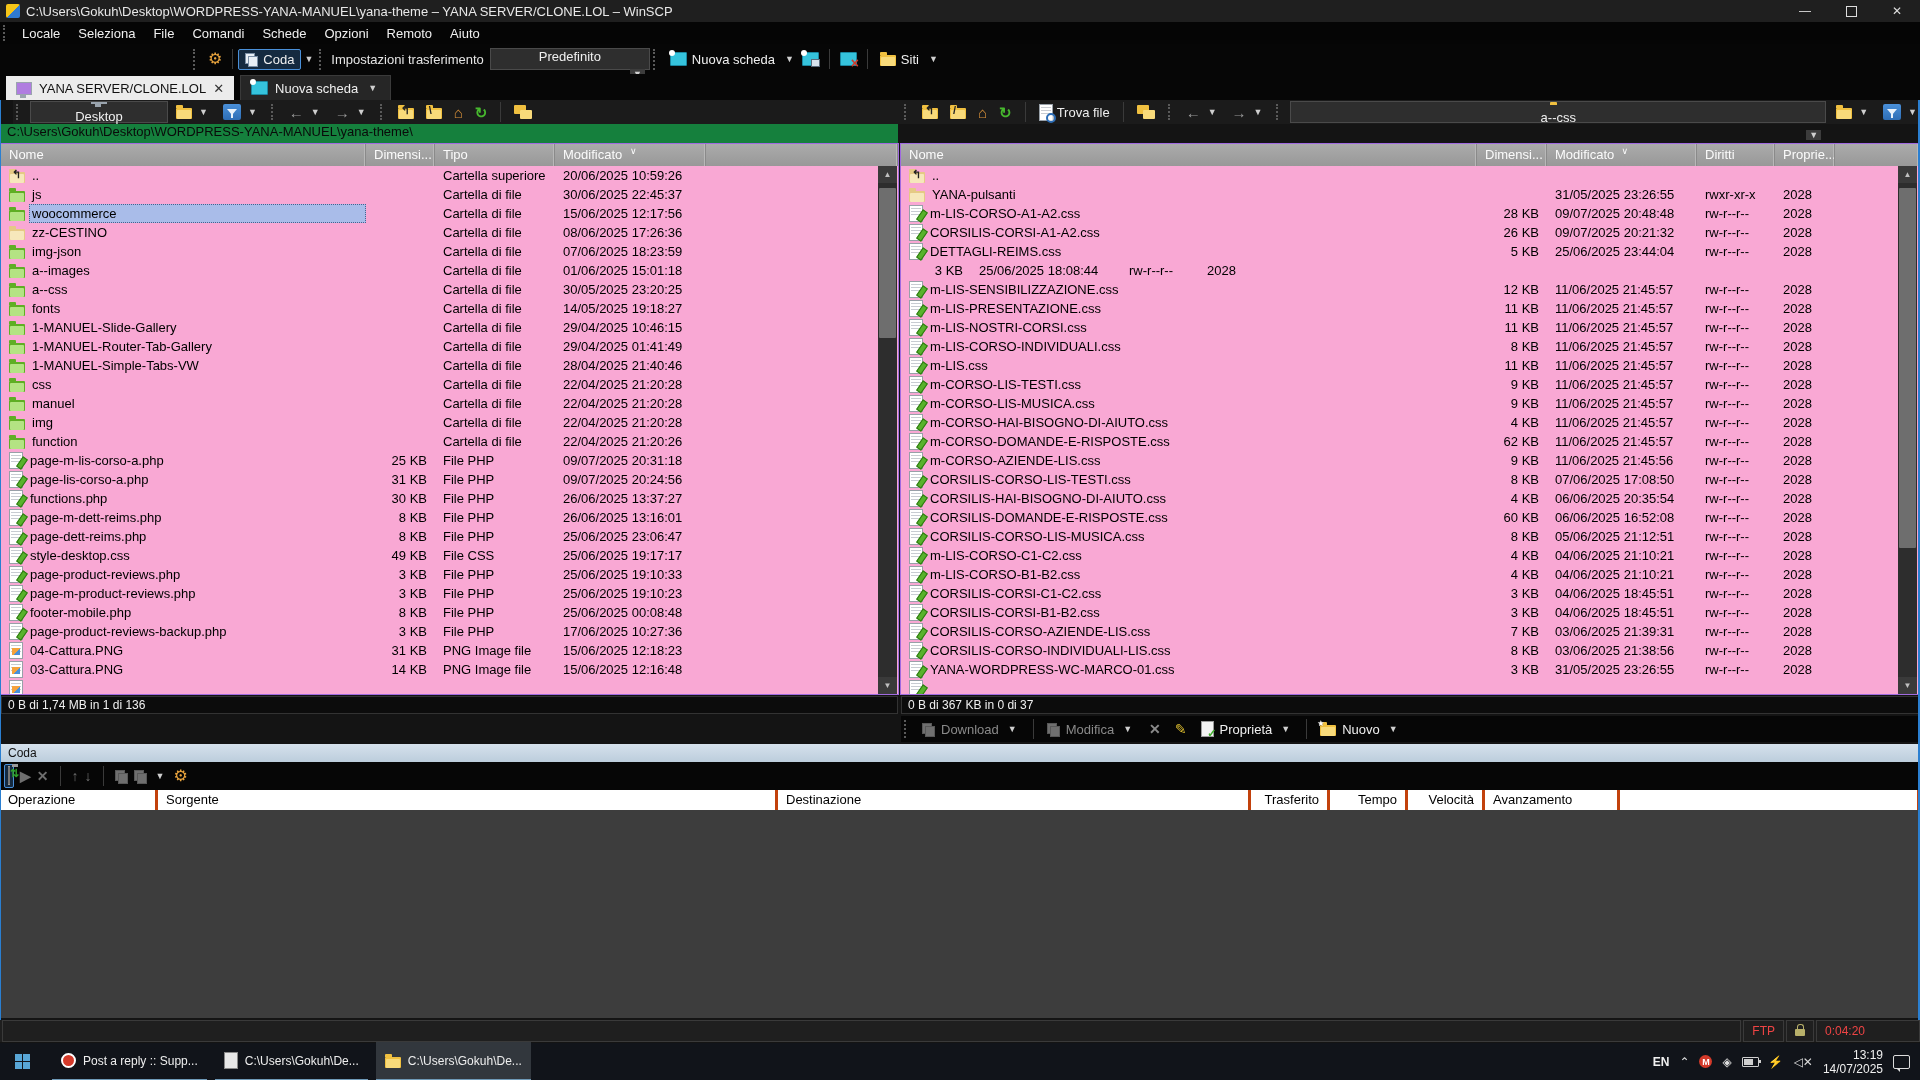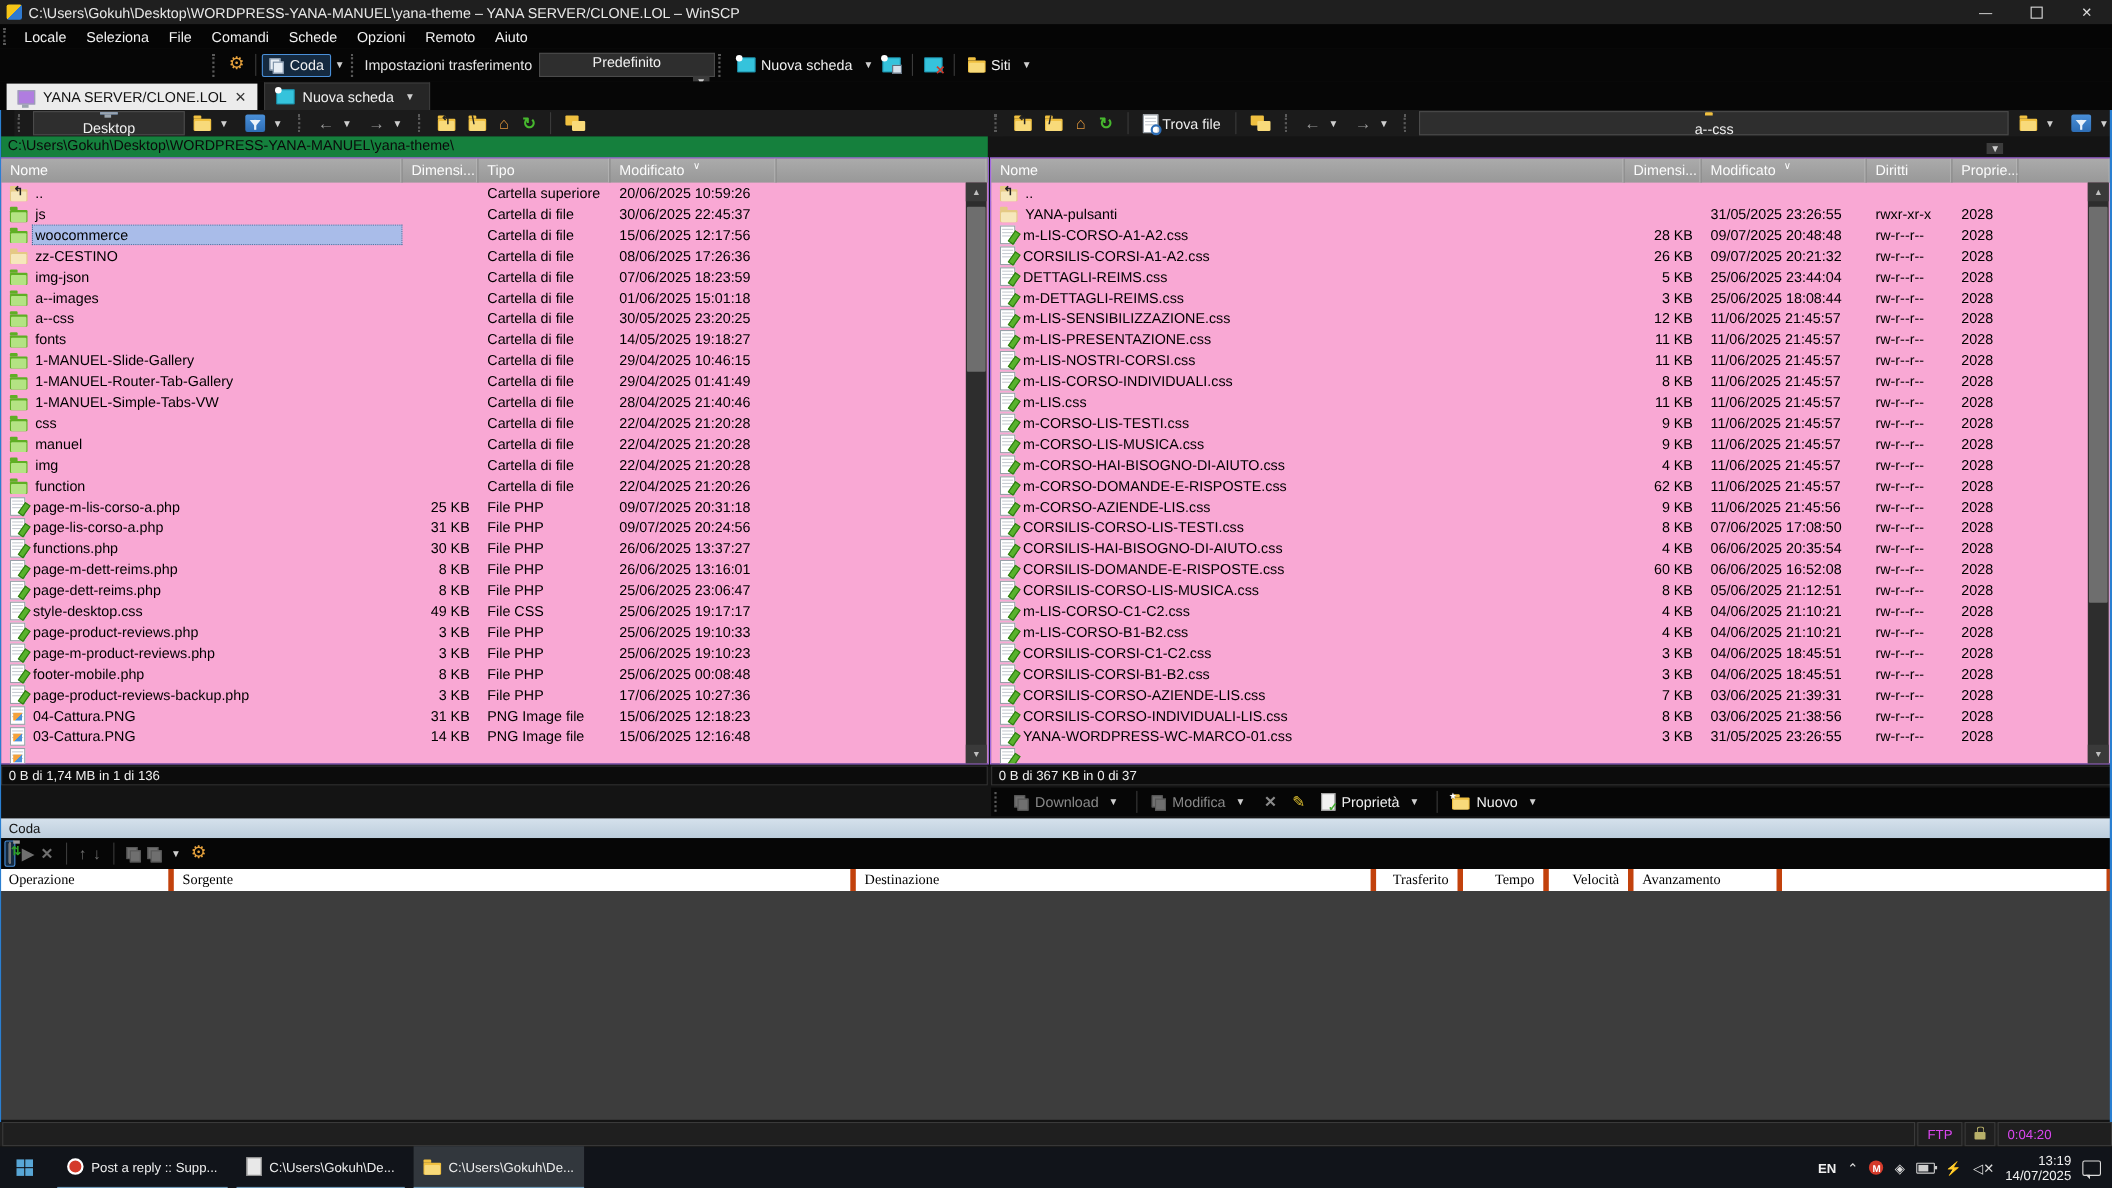--- a/index.html
+++ b/index.html
@@ -109,24 +109,24 @@
   .abtn.disabled{color:#8a8a8a;}
   
   .qtitle{height:18px;background:linear-gradient(#d5e1ec,#bccddc);color:#111;font-size:12px;display:flex;align-items:center;padding-left:8px;}
   .qtoolbar{height:28px;background:#060606;display:flex;align-items:center;gap:6px;padding-left:4px;}
   .qico{font-size:14px;color:#6f6f6f;font-weight:bold;}
   .clipb{position:relative;width:14px;height:16px;background:#f2f2f2;border:1px solid #777;border-radius:1px;}
   .clipb::before{content:"";position:absolute;left:3px;top:-3px;width:6px;height:3px;background:#9a9a9a;}
   .clipb::after{content:"\21c5";position:absolute;left:1px;top:0px;color:#2fa32a;font-size:11px;font-weight:bold;}
   .qpressed{border:1px solid #4a90d9;background:#152a40;padding:2px 3px;border-radius:2px;}
   .qheader{height:20px;background:#fff;color:#000;font-size:13px;display:flex;line-height:20px;}
-  .qh{box-sizing:border-box;padding:0 8px;border-right:5px solid #c2410c;overflow:hidden;white-space:nowrap;font-family:Liberation Serif, serif;}
+  .qh{box-sizing:border-box;padding:0 8px;border-right:3px solid #c2410c;overflow:hidden;white-space:nowrap;}
   .qbody{background:#3d3d3d;}
   
-  .botstatus{height:22px;background:#1f1f1f;display:flex;align-items:stretch;font-size:12px;color:#d946ef;}
+  .botstatus{height:22px;background:#1f1f1f;display:flex;align-items:stretch;font-size:12px;color:#ef4444;}
   .seg{border:1px solid #3a3a3a;display:flex;align-items:center;padding:0 8px;margin-left:2px;}
   .seg.fill{flex:1;}
   .lockico{position:relative;width:10px;height:7px;background:#b8b06a;border-radius:1px;margin-top:3px;}
   .lockico::before{content:"";position:absolute;top:-5px;left:2px;width:5px;height:5px;border:1.5px solid #b8b06a;border-bottom:none;border-radius:3px 3px 0 0;}
   
   .taskbar{top:1043px;left:0;width:1920px;height:37px;background:#11141a;display:flex;align-items:center;font-size:12px;}
   .startbtn{width:44px;height:37px;display:flex;align-items:center;justify-content:center;}
   .winflag{display:grid;grid-template-columns:7px 7px;grid-template-rows:7px 7px;gap:1px;}
   .winflag i{background:#58a6d6;}
   .tkbtn{height:37px;display:flex;align-items:center;gap:7px;padding:0 9px;color:#eee;border-bottom:2px solid #6f9ab8;margin-left:8px;max-width:190px;white-space:nowrap;overflow:hidden;}
@@ -697,24 +697,20 @@
             <span class="fi page edit"></span>
             <span class="nm">DETTAGLI-REIMS.css</span>
           </span>
           <span class="cell rc1">5 KB</span>
           <span class="cell rc2">25/06/2025 23:44:04</span>
           <span class="cell rc3">rw-r--r--</span>
           <span class="cell rc4">2028</span>
           <span class="cell rcf"></span>
         </div>
         <div class="frow">
-          <span class="cell rc0 namecell">
-            <span class="fi page edit"></span>
-            <span class="nm">m-DETTAGLI-REIMS.css</span>
-          </span>
           <span class="cell rc1">3 KB</span>
           <span class="cell rc2">25/06/2025 18:08:44</span>
           <span class="cell rc3">rw-r--r--</span>
           <span class="cell rc4">2028</span>
           <span class="cell rcf"></span>
         </div>
         <div class="frow">
           <span class="cell rc0 namecell">
             <span class="fi page edit"></span>
             <span class="nm">m-LIS-SENSIBILIZZAZIONE.css</span>

